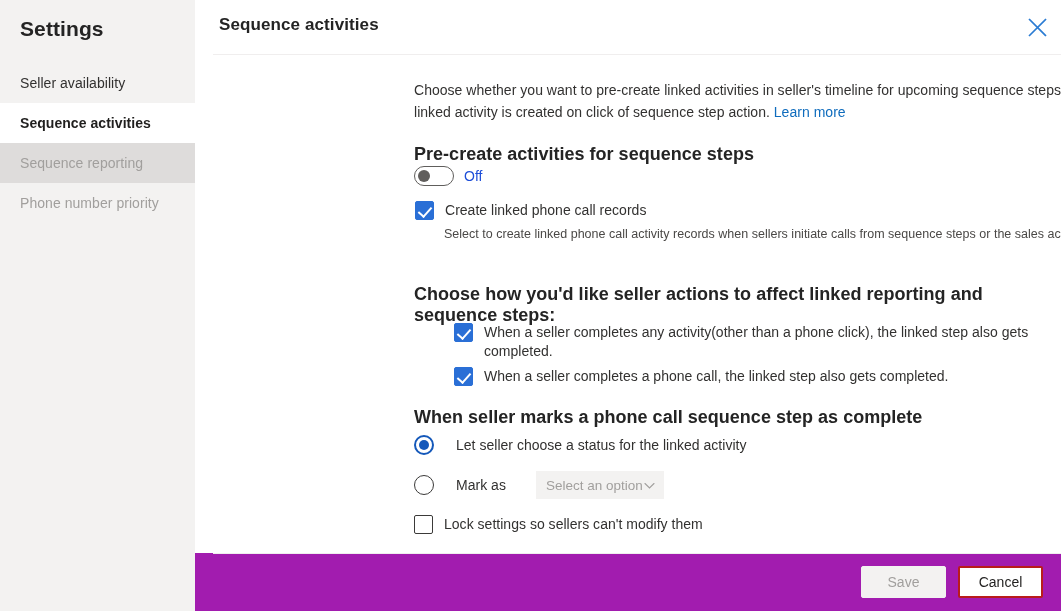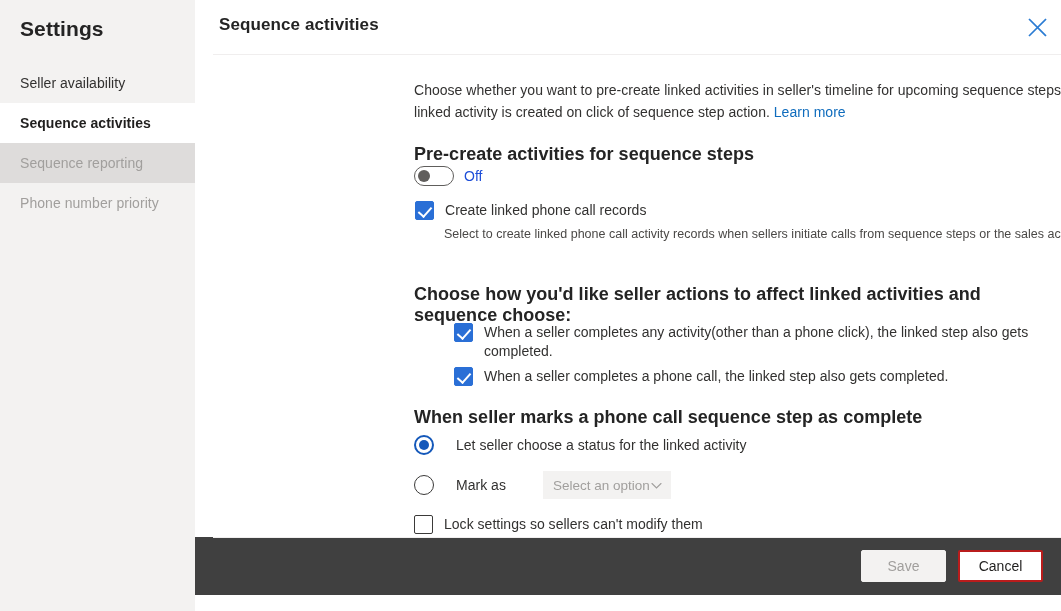--- a/index.html
+++ b/index.html
@@ -266,38 +266,38 @@
   .dropdown {
     width: 128px;
     height: 28px;
     background: #f3f2f1;
     border: none;
     display: flex;
     align-items: center;
     justify-content: space-between;
     padding: 0 8px 0 10px;
     cursor: default;
-    margin-left: 15px;
+    margin-left: 8px;
   }
   .dropdown .ph {
     font-size: 13.5px;
     color: #a19f9d;
   }
   .dropdown .chev {
     color: #a19f9d;
     display: flex;
     align-items: center;
   }
 
   
   .footer {
     position: absolute;
-    left: 0; right: 0; bottom: 16px;
+    left: 0; right: 0; bottom: 0;
     height: 58px;
-    background: #404040;
+    background: #a21caf;
   }
   .footer-divider {
     position: absolute;
     left: 18px;
     right: 0;
     top: 0;
     height: 1px;
     background: #f0eeee;
   }
   .footer-buttons {
@@ -380,21 +380,21 @@
         </div>
         <span class="toggle-state">Off</span>
       </div>
 
       <div class="cb-row" style="left:220px; top:146px;">
         <span class="cb checked"></span>
         <span class="cb-label">Create linked phone call records</span>
       </div>
       <div class="cb-help" style="left:249px; top:170px; width:760px;">Select to create linked phone call activity records when sellers initiate calls from sequence steps or the sales accelerator work list.</div>
 
-      <div class="section-label" style="left:219px; top:229px;">Choose how you'd like seller actions to affect linked activities and sequence choose:</div>
+      <div class="section-label" style="left:219px; top:229px;">Choose how you'd like seller actions to affect linked reporting and sequence steps:</div>
 
       <div class="cb-row" style="left:259px; top:268px;">
         <span class="cb checked"></span>
         <span class="cb-label">When a seller completes any activity(other than a phone click), the linked step also gets completed.</span>
       </div>
 
       <div class="cb-row" style="left:259px; top:312px;">
         <span class="cb checked"></span>
         <span class="cb-label">When a seller completes a phone call, the linked step also gets completed.</span>
       </div>

